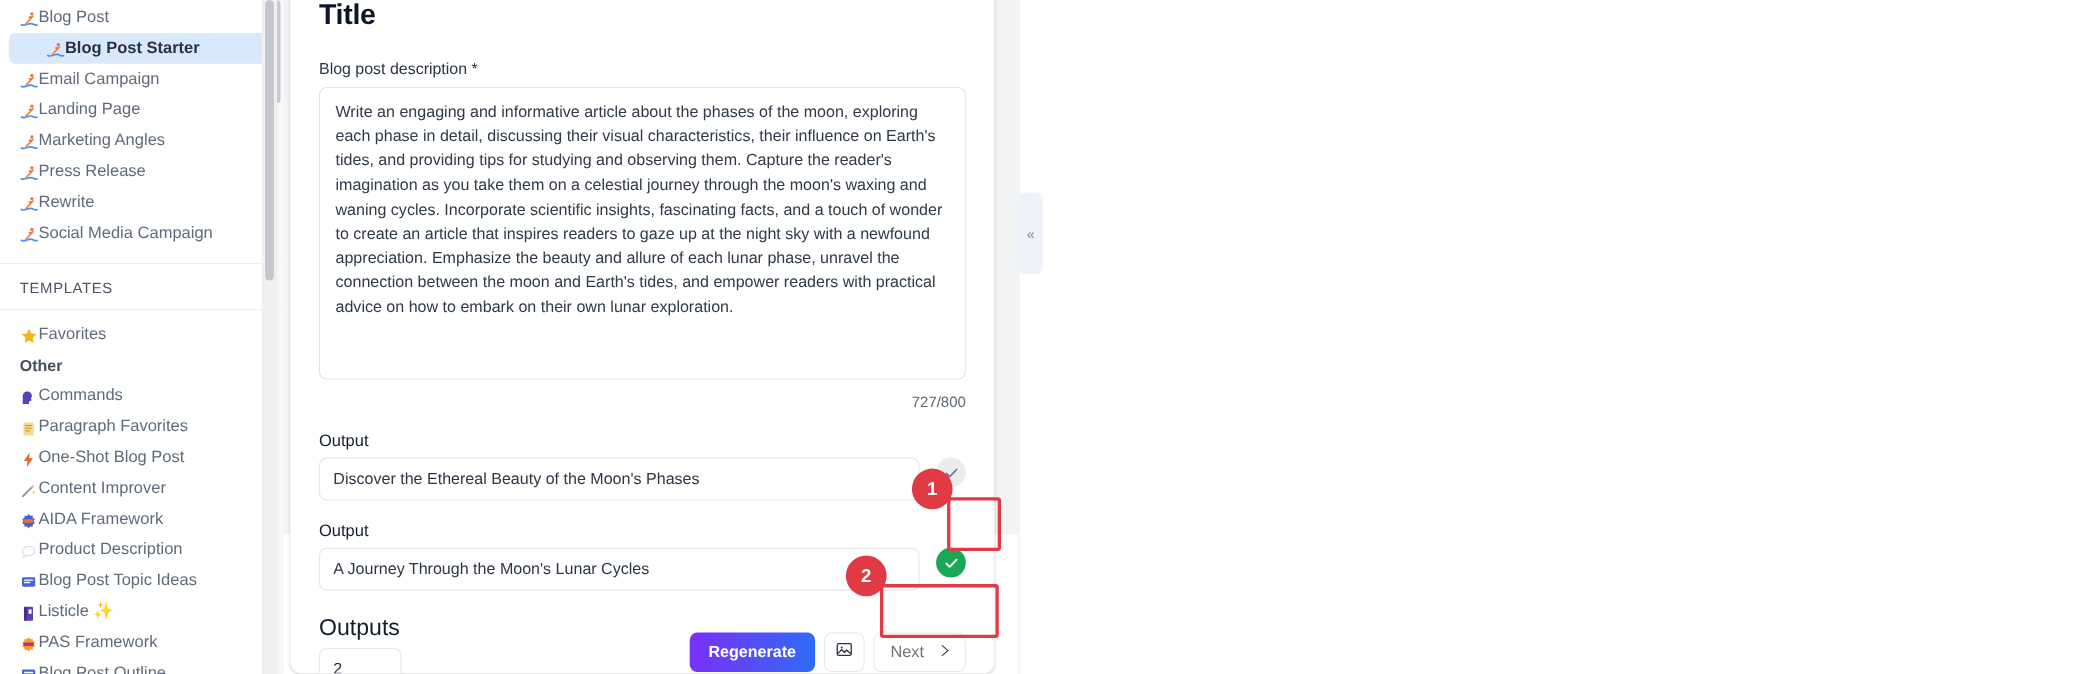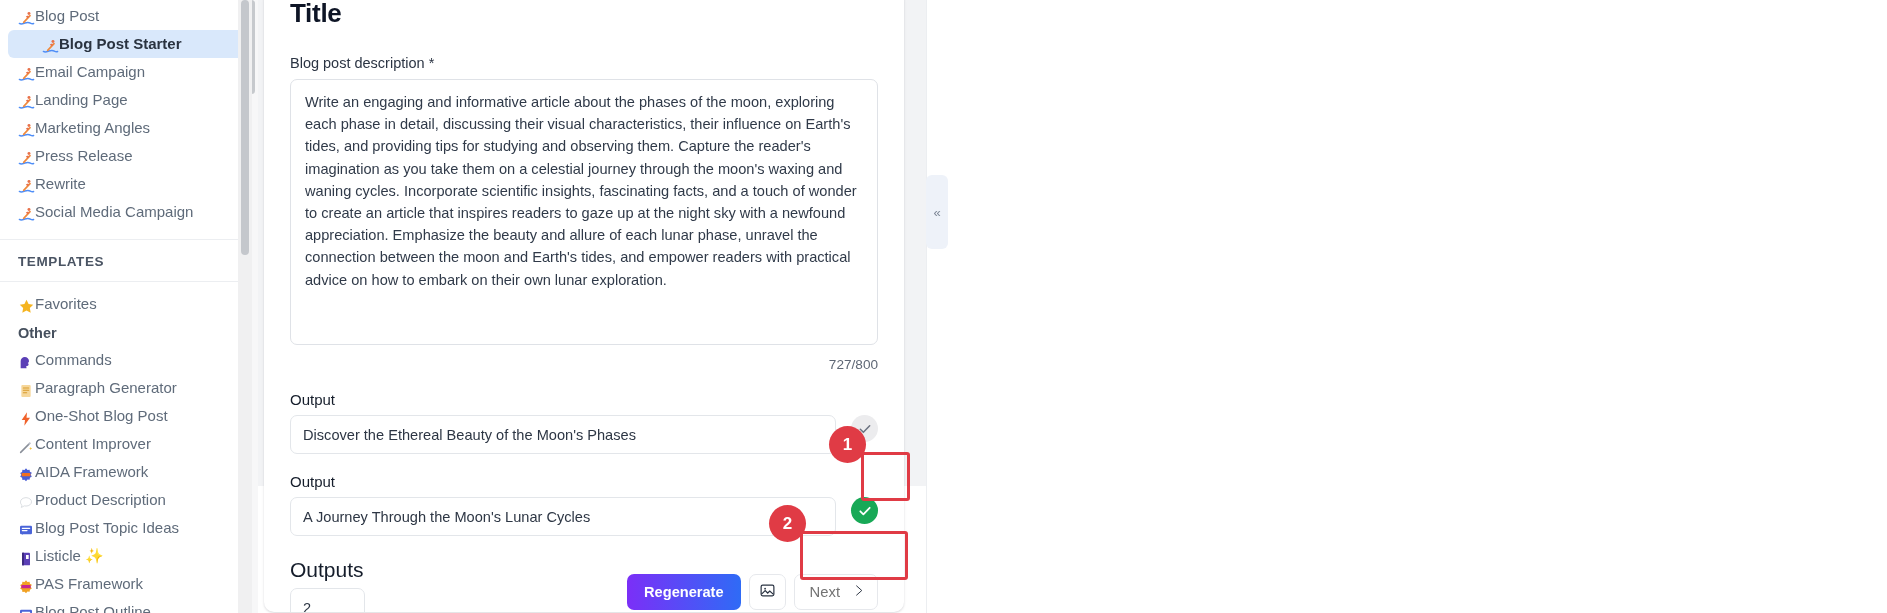--- a/index.html
+++ b/index.html
@@ -32,21 +32,21 @@
     font-size: 15px;
     line-height: 28px;
     white-space: nowrap;
     cursor: pointer;
   }
   .nav-item.active { background: #d9e8fb; color: #2a3340; font-weight: 700; padding-left: 34px; }
   .nav-ico { width: 17px; height: 17px; flex: 0 0 17px; display:inline-block; position: relative; }
 
   .sb-sep { height: 1px; background: #eceef1; margin: 13px 0 0 0; }
   .sb-section-title {
-    font-size: 13.5px; font-weight: 700; letter-spacing: .6px;
+    font-size: 13.5px; font-weight: 400; letter-spacing: .6px;
     color: #4a5463; padding: 14px 18px 12px 18px;
   }
   .sb-sep2 { height:1px; background:#eceef1; }
   .sb-sub {
     font-size: 14.5px; color:#46505e; font-weight:700;
     padding: 7px 18px 5px 18px;
   }
 
   
   .sb-scroll-track {
@@ -293,21 +293,21 @@
           <span class="nav-ico"><svg width="16" height="16" viewBox="0 0 24 24">
               <path d="M4 20V9c0-3.3 2.8-6 6.2-6 3.5 0 6.3 2.7 6.3 6 0 1.6-.8 2.6-2 3 .9.4 1.4 1.1 1.4 2.1 0 1.8-1.9 2.3-3.5 2.3l.4 3.6z" fill="#5b3fb6"></path>
             </svg></span>
           <span>Commands</span>
         </div>
         <div class="nav-item">
           <span class="nav-ico"><svg width="16" height="16" viewBox="0 0 24 24">
               <rect x="5" y="3" width="14" height="18" rx="1.6" fill="#f6d79a"></rect>
               <path d="M8 7.5h8M8 11h8M8 14.5h5" stroke="#d79b2d" stroke-width="1.6" stroke-linecap="round"></path>
             </svg></span>
-          <span>Paragraph Generator</span>
+          <span>Paragraph Favorites</span>
         </div>
         <div class="nav-item">
           <span class="nav-ico"><svg width="16" height="16" viewBox="0 0 24 24">
               <path d="M13.5 2L5.5 13.5h5L9.5 22l8.5-12h-5.2z" fill="#f0622b"></path>
             </svg></span>
           <span>One-Shot Blog Post</span>
         </div>
         <div class="nav-item">
           <span class="nav-ico"><svg width="16" height="16" viewBox="0 0 24 24">
               <path d="M4 20L16 8" stroke="#8a8f99" stroke-width="2.3" stroke-linecap="round"></path>

